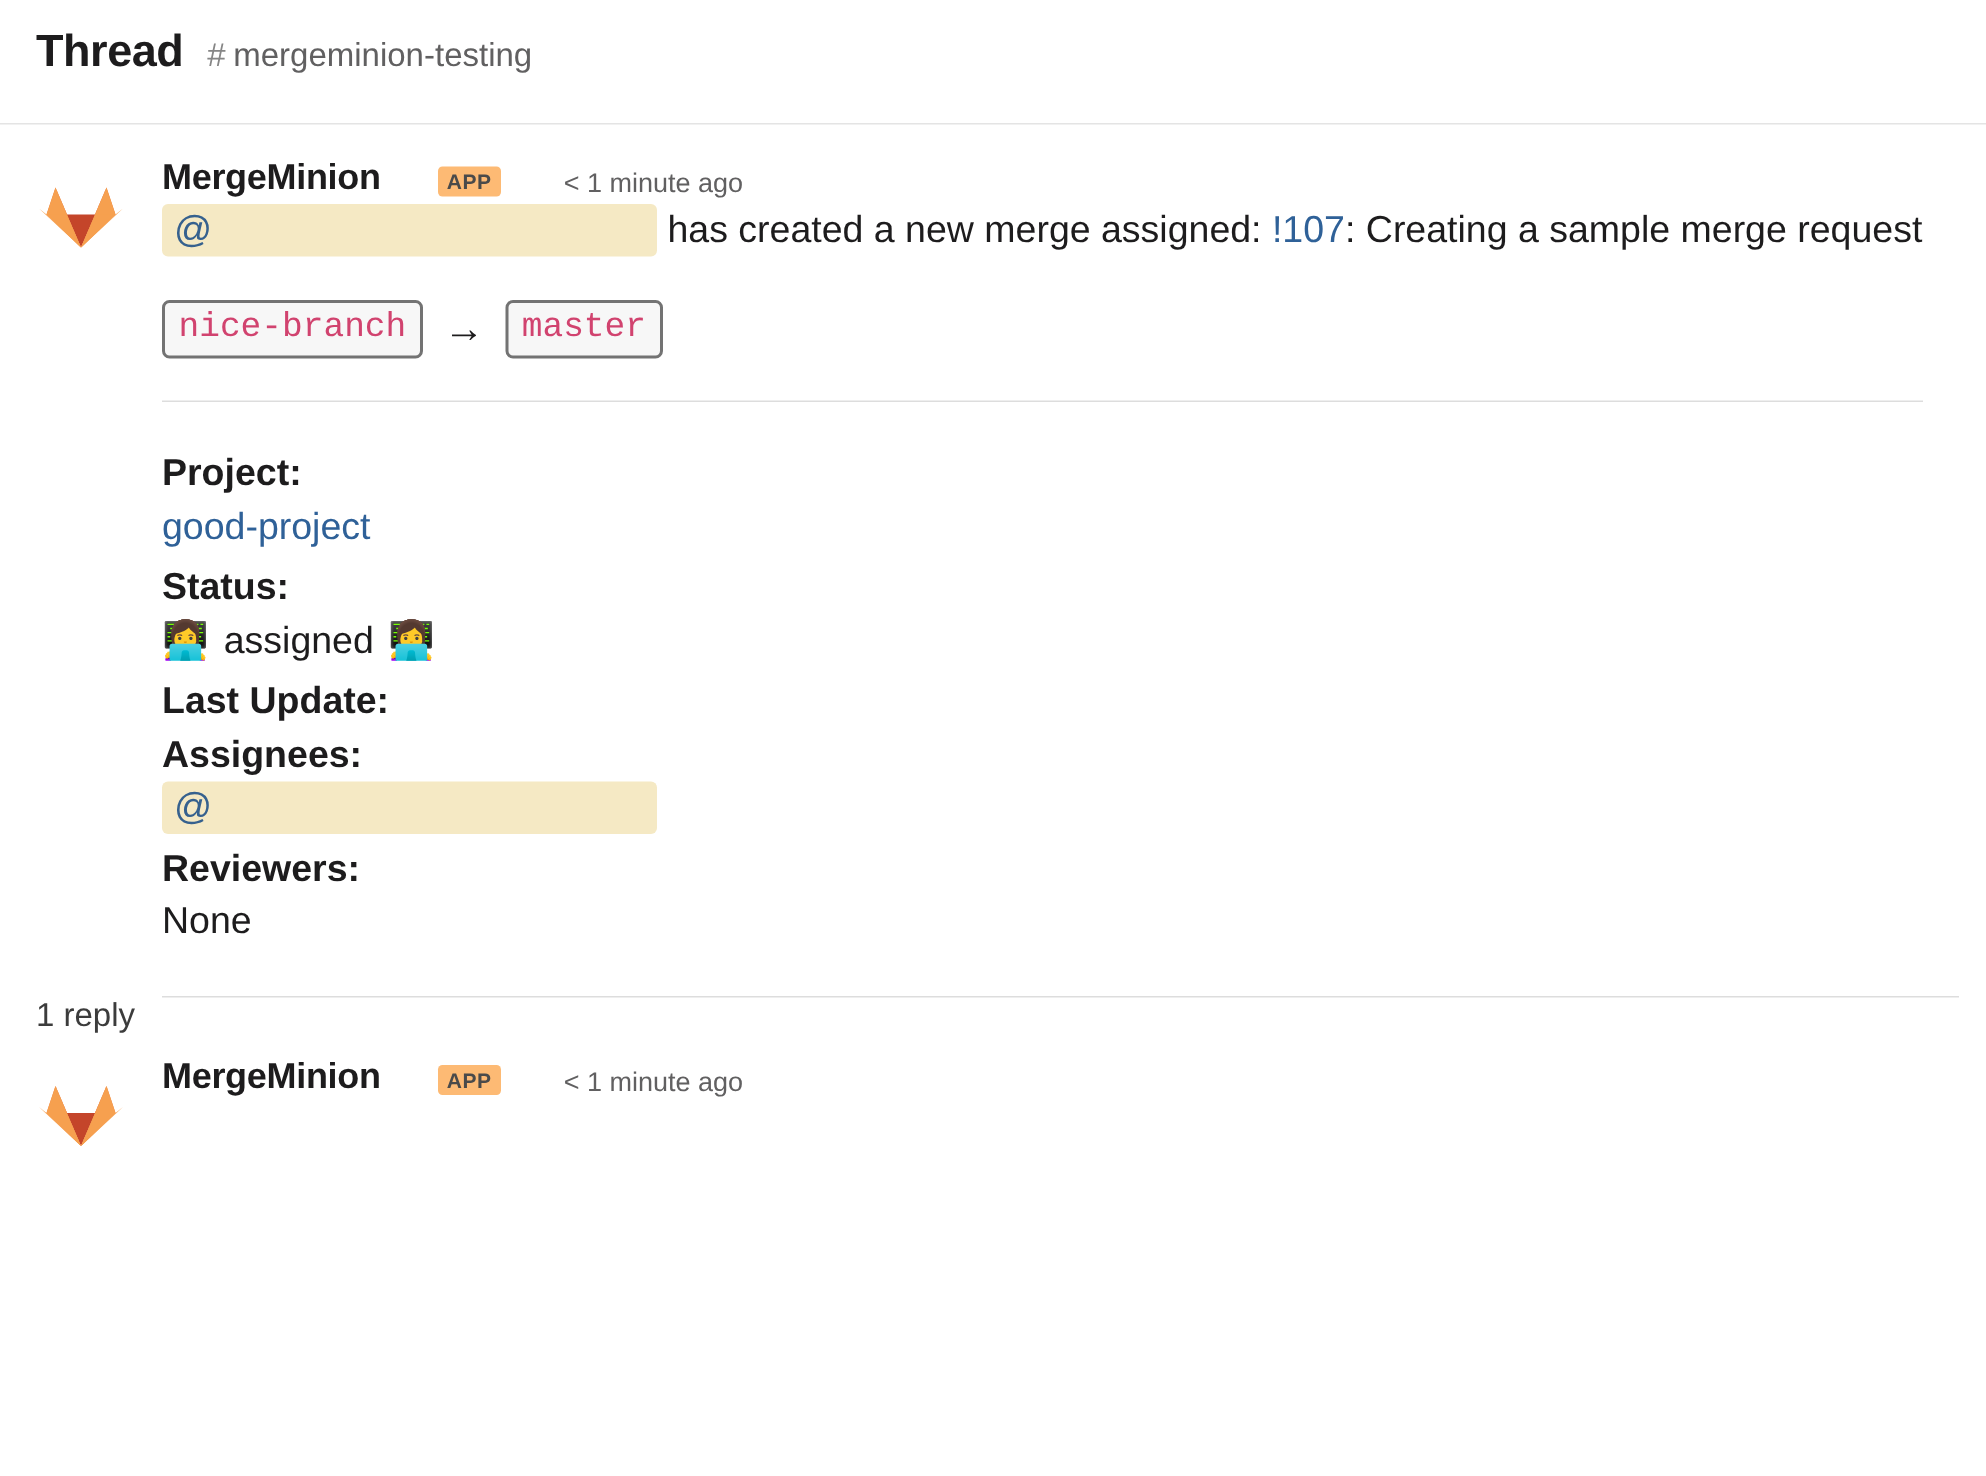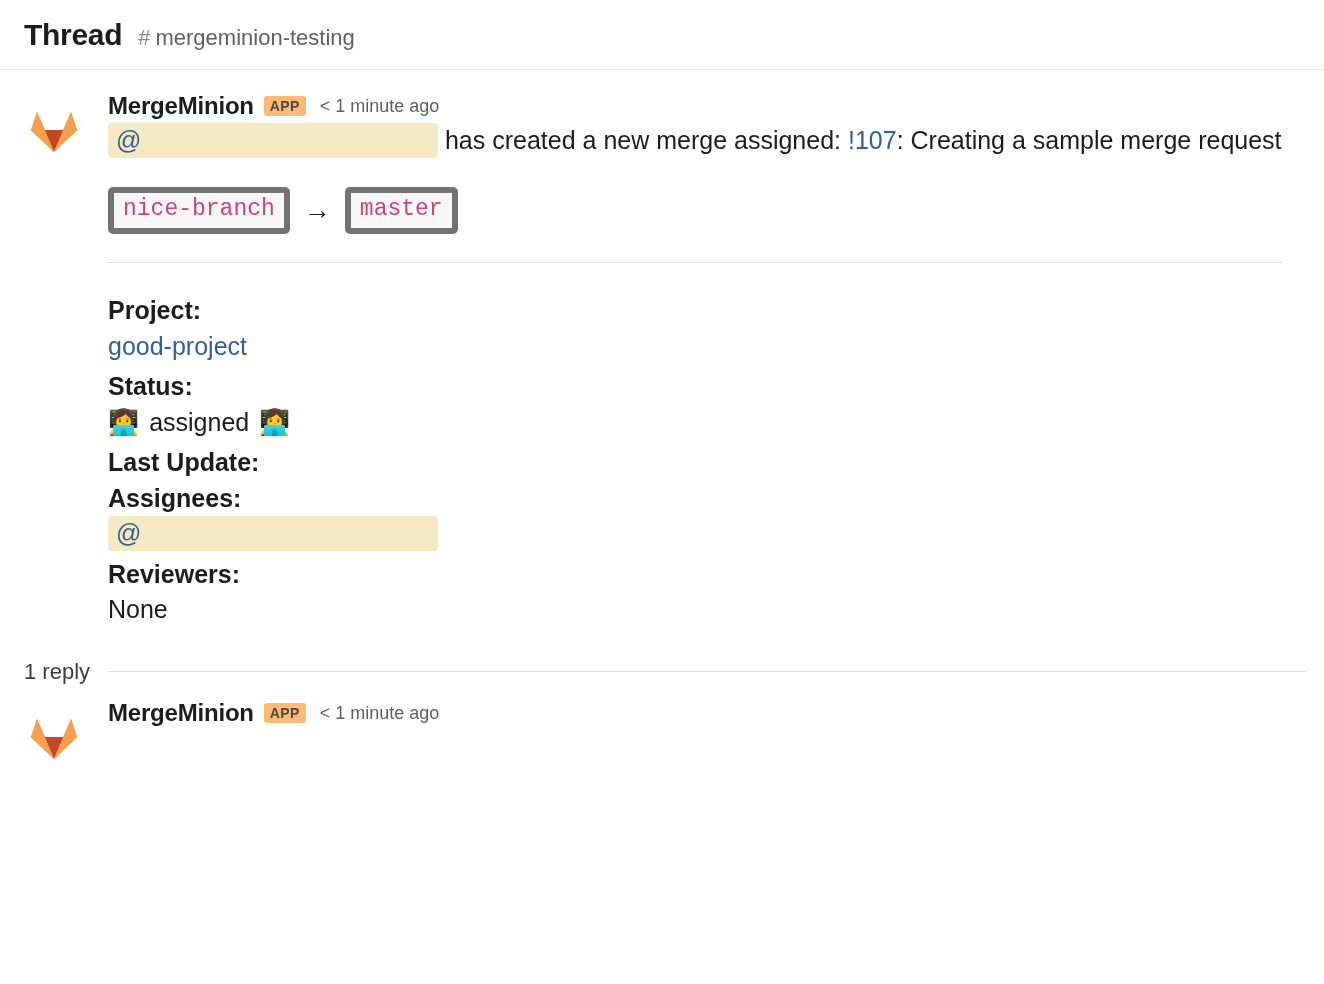--- a/index.html
+++ b/index.html
@@ -14,21 +14,21 @@
     font-family: "Liberation Sans", sans-serif;
     color: #1d1c1d;
     overflow: hidden;
   }
 
   
   .thread-header {
     display: flex;
     align-items: baseline;
     padding: 18px 24px 0 24px;
-    height: 70px;
+    height: 83px;
     border-bottom: 1px solid #e4e4e4;
   }
   .thread-title {
     font-size: 30px;
     font-weight: bold;
     color: #1d1c1d;
     letter-spacing: -0.3px;
   }
   .thread-channel {
     margin-left: 16px;
@@ -68,23 +68,24 @@
   .avatar svg { display: block; width: 100%; height: 100%; }
 
   .msg-body {
     flex: 1 1 auto;
     min-width: 0;
     padding-top: 2px;
   }
 
   .msg-head {
     display: flex;
-    align-items: center;
+    align-items: flex-end;
     margin-bottom: 4px;
     line-height: 1;
+    gap: 28px;
   }
   .sender-name {
     font-size: 24px;
     font-weight: bold;
     color: #1d1c1d;
     letter-spacing: -0.2px;
   }
   .app-badge {
     margin-left: 10px;
     background: #fdba74;
@@ -131,21 +132,21 @@
   .branches {
     display: flex;
     align-items: center;
     margin-top: 28px;
   }
   .code-chip {
     font-family: "Liberation Mono", monospace;
     font-size: 23px;
     color: #d1436f;
     background: #f7f7f7;
-    border: 6px solid #737373;
+    border: 2px solid #737373;
     border-radius: 5px;
     padding: 3px 9px 5px 9px;
     line-height: 1.2;
   }
   .arrow {
     margin: 0 14px;
     font-size: 27px;
     color: #1d1c1d;
   }
 
@@ -180,21 +181,20 @@
   }
   .emoji {
     font-size: 25px;
     line-height: 1;
   }
   .assignee-pill-wrap { margin-bottom: 5px; }
 
   
   .reply-sep {
     display: flex;
-    align-items: center;
     margin: 26px 18px 0 24px;
   }
   .reply-count {
     font-size: 22px;
     color: #3c3c3c;
     white-space: nowrap;
   }
   .reply-rule {
     flex: 1 1 auto;
     height: 1px;

